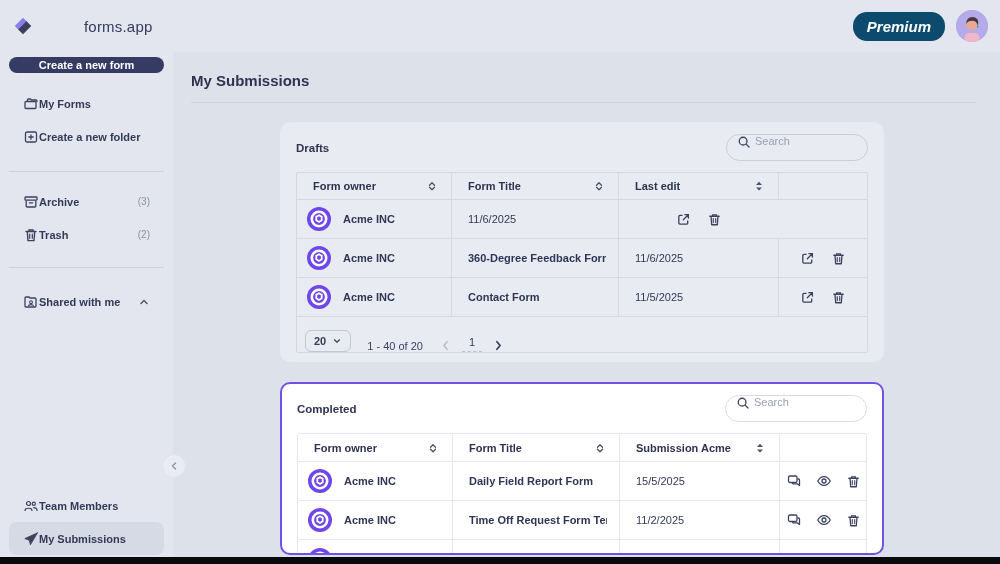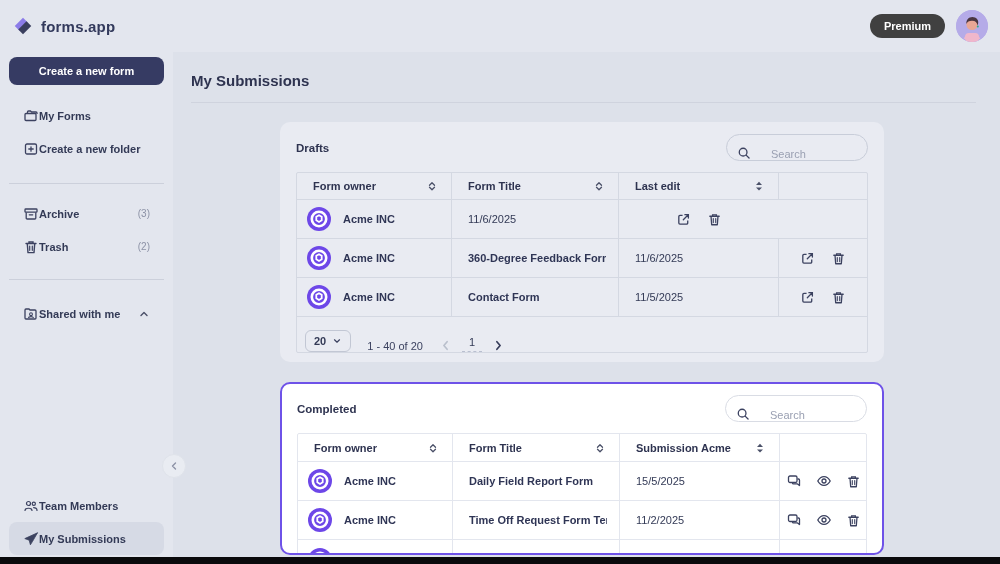--- a/index.html
+++ b/index.html
@@ -4,30 +4,30 @@
 <style>
   * { margin:0; padding:0; box-sizing:border-box; }
   html,body { width:1000px; height:564px; overflow:hidden; }
   body { font-family:"Liberation Sans", sans-serif; background:#dde1ea; color:#2f3555; }
   #app { position:relative; width:1000px; height:564px; background:#e3e6ee; overflow:hidden; }
 
   
   .topbar { position:absolute; top:0; left:0; width:1000px; height:52px; background:#e3e6ee;
             display:flex; align-items:center; justify-content:space-between; padding:0 12px; }
   .brand { display:flex; align-items:center; gap:7px; cursor:pointer; }
-  .brand-name { font-size:15px; font-weight:700; color:#333a5c; letter-spacing:.2px; }
+  .brand-name { font-size:15px; font-weight:400; color:#333a5c; letter-spacing:.2px;margin-left:43px; }
   .topbar-right { display:flex; align-items:center; gap:11px; }
-  .premium-btn { background:#404040; color:#fff; font-size:11px; font-weight:700;
-                 border:none; border-radius:14px; padding:6px 14px; cursor:pointer; }
+  .premium-btn { background:#0c4a6e; color:#fff; font-size:15px; font-weight:700;
+                 border:none; border-radius:14px; padding:6px 14px; cursor:pointer;font-style:italic; }
   .avatar { width:32px; height:32px; border-radius:50%; overflow:hidden; cursor:pointer; background:#b5abe8; }
 
   
   .sidebar { position:absolute; top:52px; left:0; width:173px; height:505px; background:#e3e6ee;
              display:flex; flex-direction:column; }
-  .create-btn { margin:5px 9px 0; height:28px; background:#363b63; color:#fff; border:none;
+  .create-btn { margin:5px 9px 0; height:16px; background:#363b63; color:#fff; border:none;
                 border-radius:8px; font-size:11px; font-weight:700; cursor:pointer; }
   .nav { margin-top:14px; }
   .nav-item { display:flex; align-items:center; height:33px; margin:0 9px; padding:0 14px;
               font-size:11px; font-weight:700; color:#333a56; border-radius:8px; cursor:pointer; }
   .nav-item .cnt { margin-left:auto; font-size:10px; font-weight:400; color:#8c92a6; }
   .nav-item .chev { margin-left:auto; display:flex; }
   .nav-item.active { background:#d6dae5; }
   .side-divider { height:1px; background:#ccd0db; margin:18px 9px 13px; }
   .side-divider.second { margin:16px 9px 17px; }
   .side-bottom { margin-top:auto; padding-bottom:2px; }
@@ -39,21 +39,21 @@
   .page-title { font-size:15px; font-weight:700; color:#2e3350; }
   .main-divider { height:1px; background:#cfd3de; margin:13px 24px 0 18px; }
 
   .card { width:604px; margin-left:107px; border-radius:10px; }
   .card.drafts { margin-top:19px; height:240px; background:#e9ebf2; padding:12px 16px; }
   .card.completed { margin-top:20px; height:173px; background:#ffffff; border:2px solid #6e52e8;
                     padding:11px 15px; overflow:hidden; }
 
   .card-head { display:flex; align-items:center; justify-content:space-between; height:27px; }
   .card-title { font-size:11.5px; font-weight:700; color:#2e3350; }
-  .searchbox { display:flex; align-items:flex-end; gap:20px; width:142px; height:27px;
+  .searchbox { display:flex; align-items:flex-start; gap:4px; width:142px; height:27px;
                border:1px solid #c8cdd9; border-radius:14px; padding:0 10px; background:transparent; }
   .card.completed .searchbox { border-color:#d9dce4; background:#fff; }
   .searchbox input { border:none; outline:none; background:transparent; width:100%;
                      font-size:11px; color:#2f3555; font-family:"Liberation Sans",sans-serif; }
   .searchbox input::placeholder { color:#9aa0b2; }
 
   .table { margin-top:11px; border:1px solid #d4d8e2; border-radius:2px; }
   .card.completed .table { border-color:#e3e6ee; }
   .trow { display:grid; grid-template-columns:155px 167px 160px 1fr; align-items:stretch; }
   .tcell { display:flex; align-items:center; padding:0 12px 0 16px; border-right:1px solid #d4d8e2; min-width:0; }

